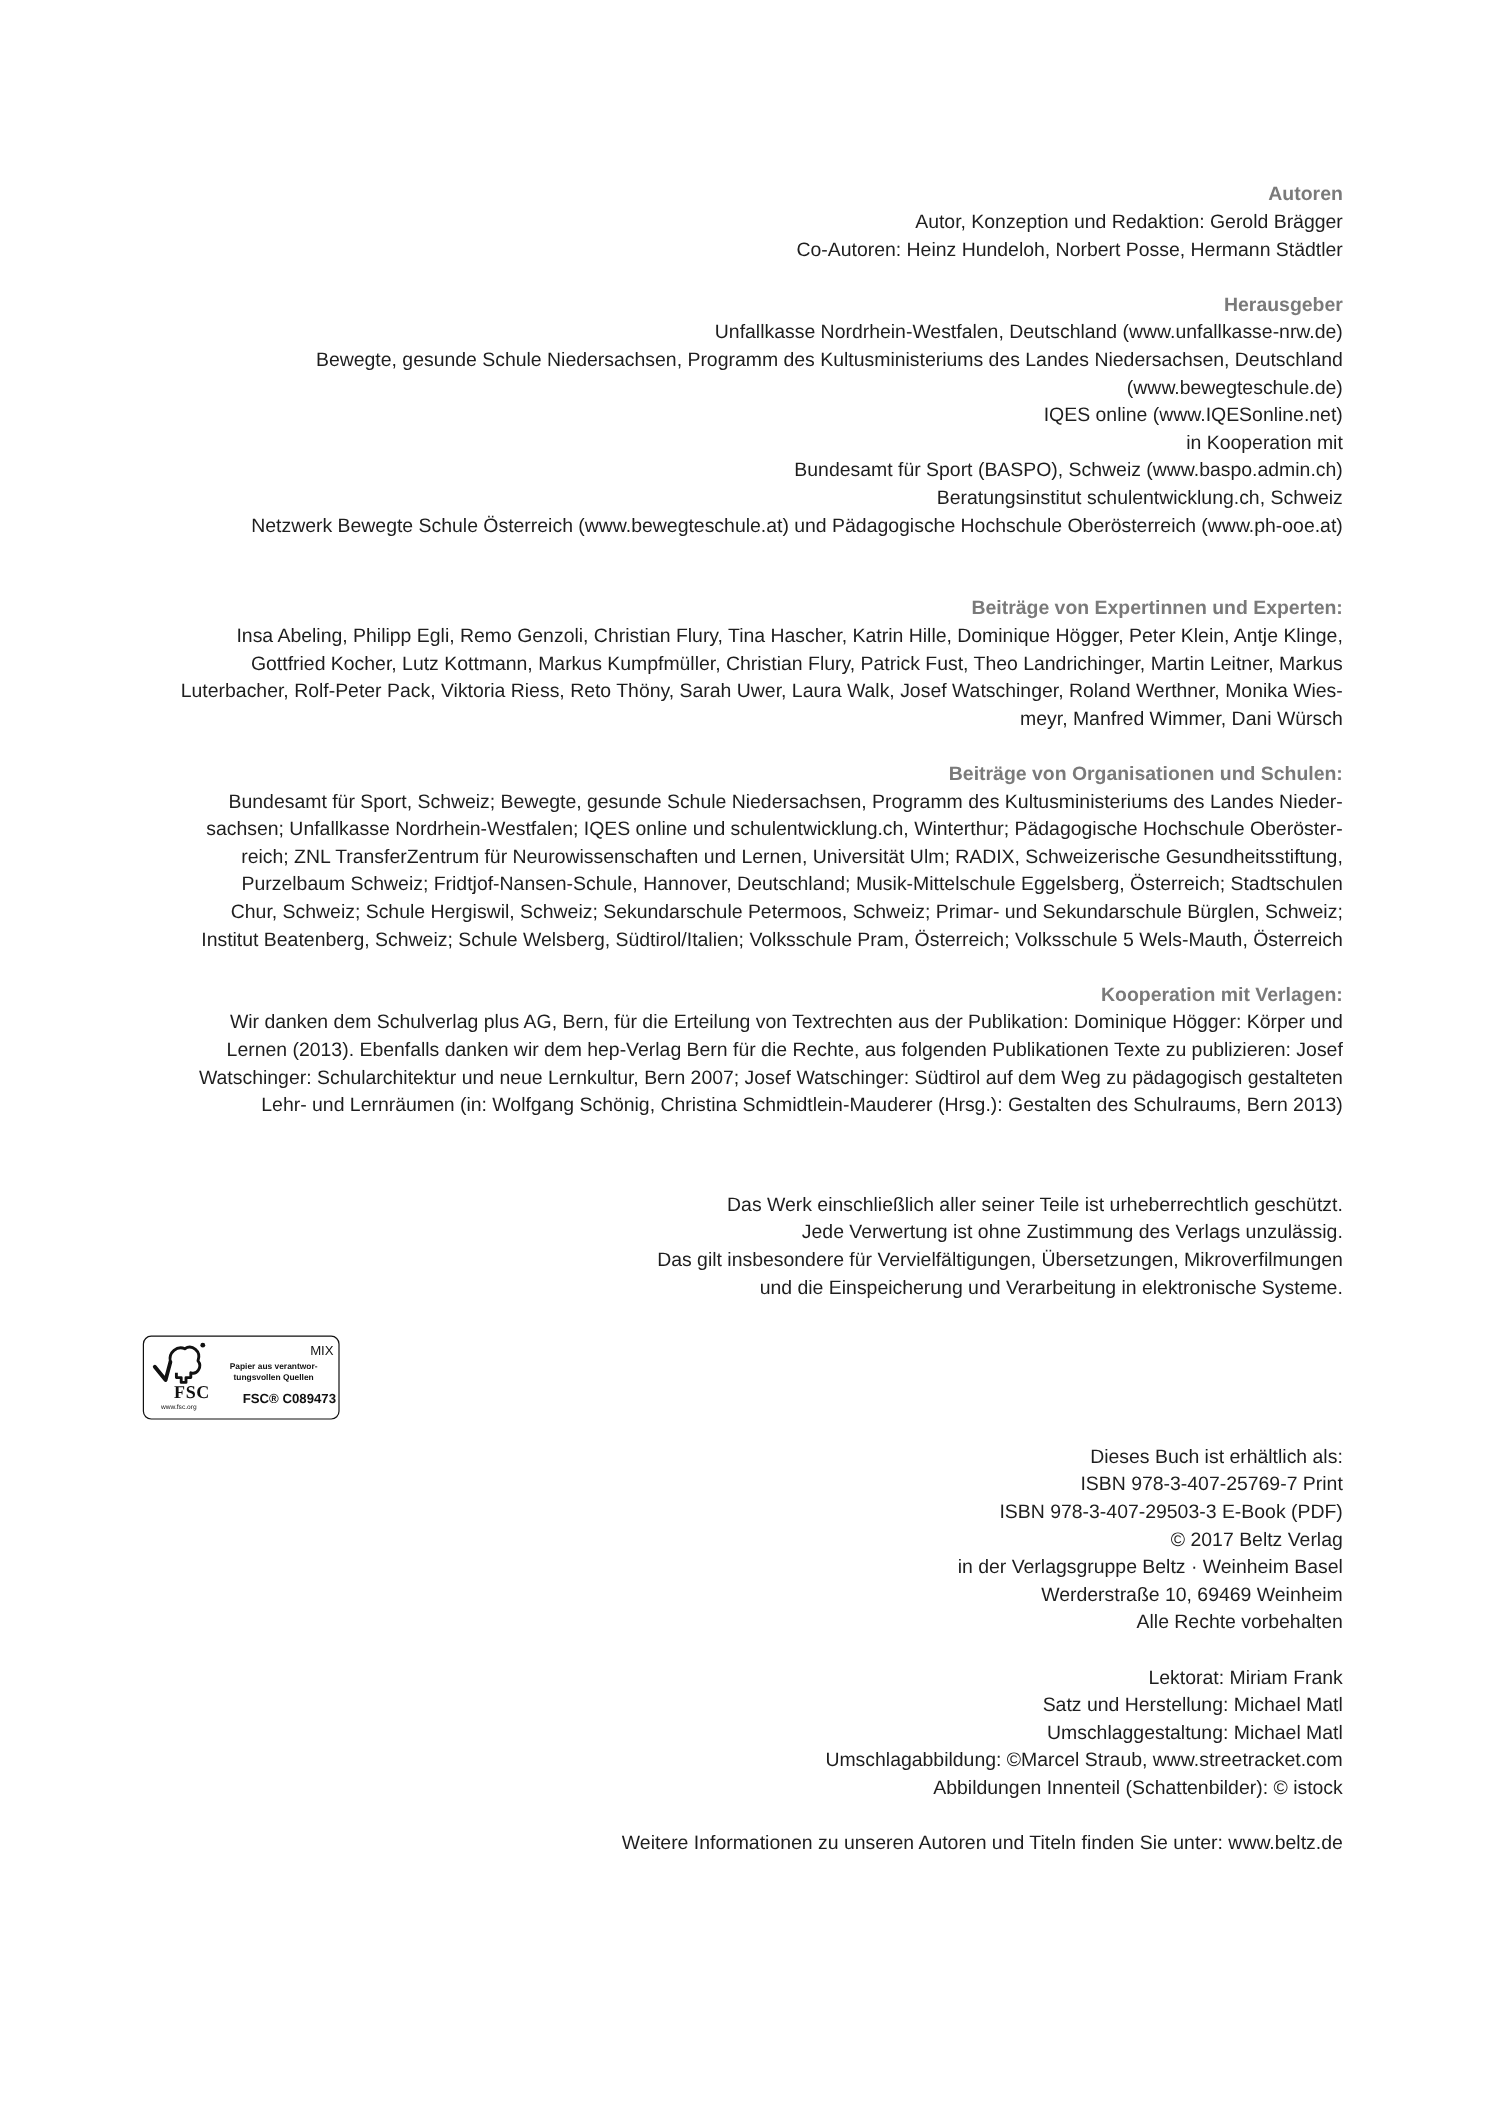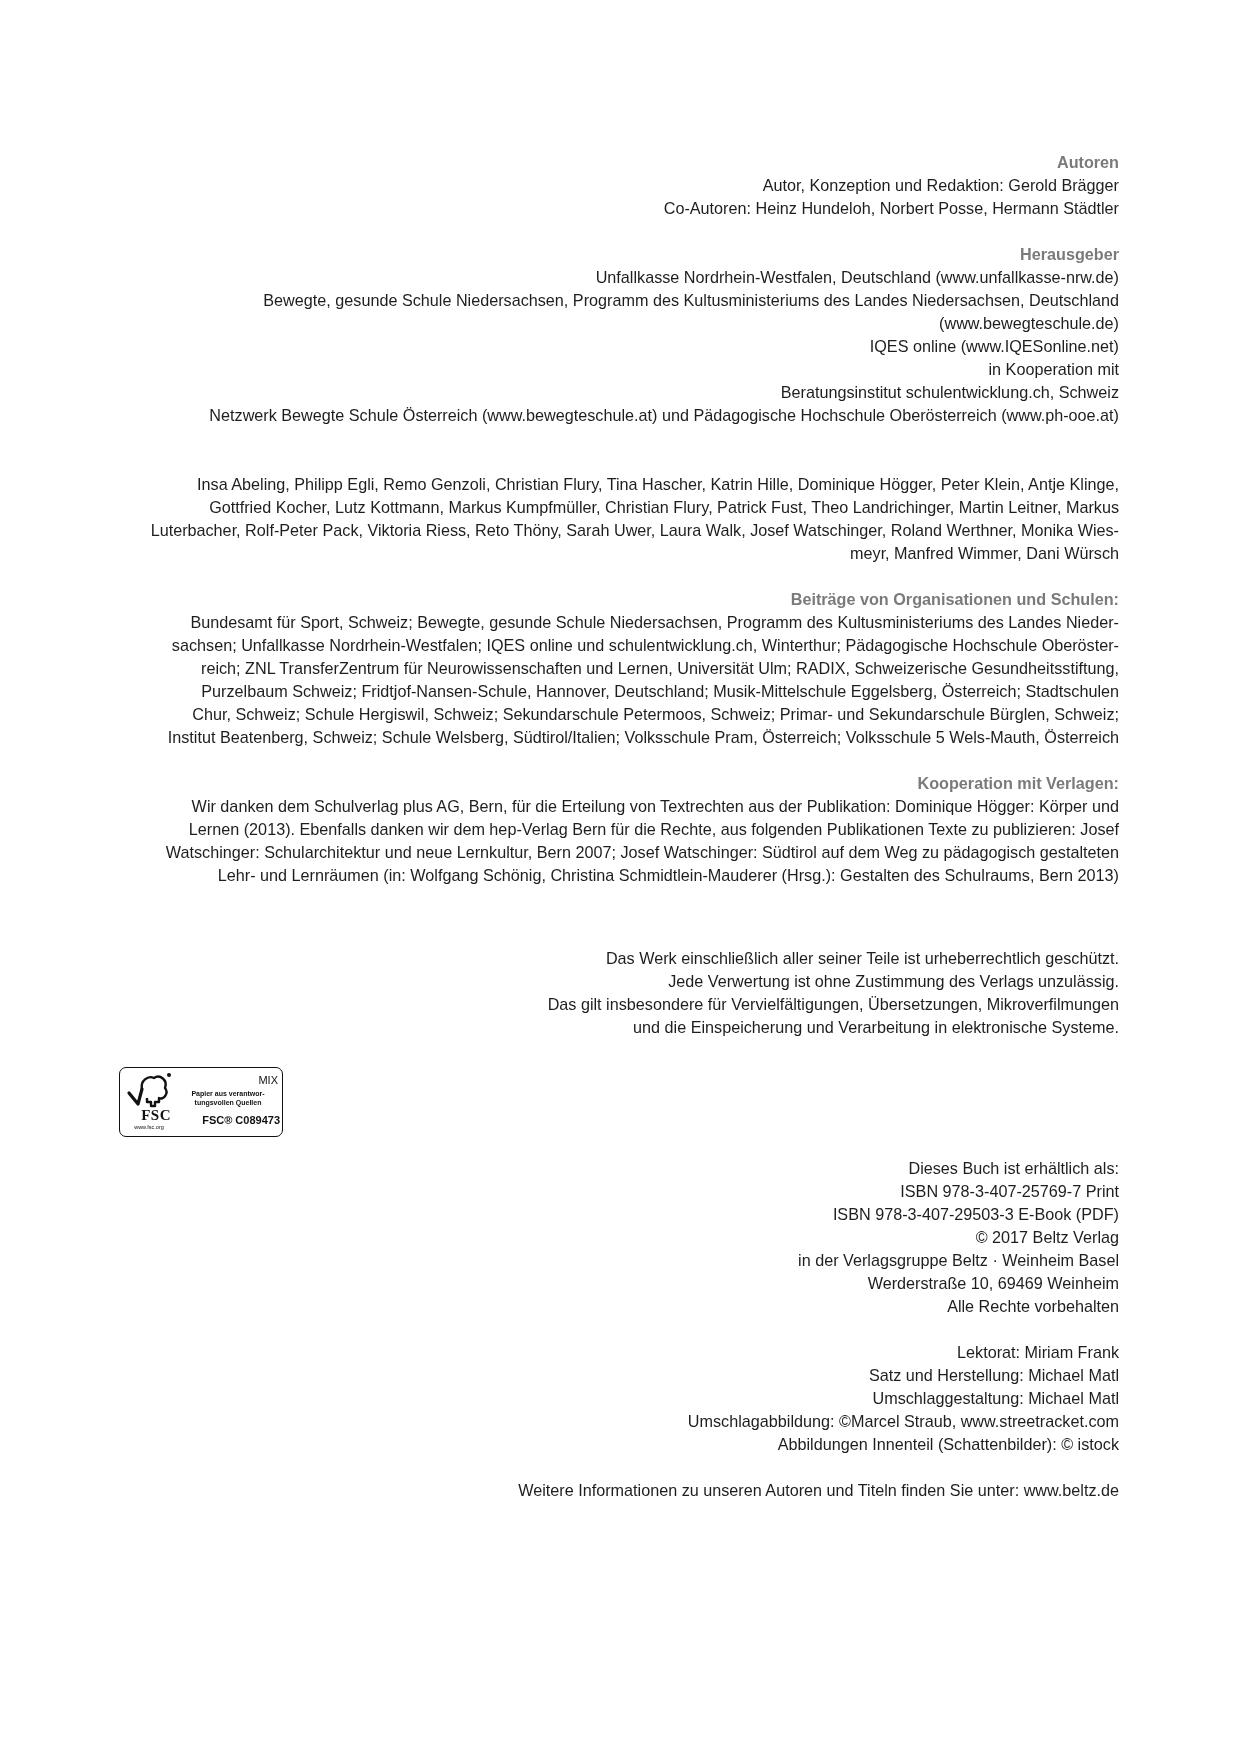--- a/index.html
+++ b/index.html
@@ -14,21 +14,21 @@
   .gap1 { height: 23px; }
   .gap2 { height: 46px; }
   .gap3 { height: 60px; }
   .fsc {
     margin-top: 4px; margin-bottom: 20px;
     width: 164px; height: 70px; border: 1.6px solid #111; border-radius: 7px;
     position: relative; box-sizing: border-box;
     font-family: "Liberation Sans", sans-serif; color: #111;
   }
   .fsc-tree { position: absolute; left: 6px; top: 3px; width: 46px; height: 40px; }
-  .fsc-word { position: absolute; left: 7px; top: 40px; width: 44px; text-align: right;
+  .fsc-word { position: absolute; left: 18px; top: 40px; width: 44px; text-align: center;
     font-family: "Liberation Serif", serif; font-weight: bold; font-size: 15px; line-height: 15px; letter-spacing: 0.5px; }
   .fsc-url { position: absolute; left: 4px; top: 56px; width: 50px; text-align: center; font-size: 5.5px; line-height: 7px; }
   .fsc-mix { position: absolute; left: 58px; top: 6px; width: 100px; text-align: right; font-weight: normal; font-size: 11px; line-height: 13px; }
   .fsc-desc { position: absolute; left: 56px; top: 22px; width: 104px; text-align: center; font-weight: bold; font-size: 7px; line-height: 8.5px; }
   .fsc-code { position: absolute; left: 56px; top: 46px; width: 104px; text-align: right; font-weight: bold; font-size: 11px; line-height: 13px; }
 </style>
 </head>
 <body>
 
 <div class="page">
@@ -40,26 +40,28 @@
   </section>
   <div class="gap1"></div>
 
   <section>
     <div class="heading line">Herausgeber</div>
     <div class="line">Unfallkasse Nordrhein-Westfalen, Deutschland (www.unfallkasse-nrw.de)</div>
     <div class="line">Bewegte, gesunde Schule Niedersachsen, Programm des Kultusministeriums des Landes Niedersachsen, Deutschland</div>
     <div class="line">(www.bewegteschule.de)</div>
     <div class="line">IQES online (www.IQESonline.net)</div>
     <div class="line">in Kooperation mit</div>
+    <div class="line">Bundesamt für Sport (BASPO), Schweiz (www.baspo.admin.ch)</div>
     <div class="line">Beratungsinstitut schulentwicklung.ch, Schweiz</div>
     <div class="line">Netzwerk Bewegte Schule Österreich (www.bewegteschule.at) und Pädagogische Hochschule Oberösterreich (www.ph-ooe.at)</div>
   </section>
   <div class="gap2"></div>
 
   <section>
+    <div class="heading line">Beiträge von Expertinnen und Experten:</div>
     <div class="line">Insa Abeling, Philipp Egli, Remo Genzoli, Christian Flury, Tina Hascher, Katrin Hille, Dominique Högger, Peter Klein, Antje Klinge,</div>
     <div class="line">Gottfried Kocher, Lutz Kottmann, Markus Kumpfmüller, Christian Flury, Patrick Fust, Theo Landrichinger, Martin Leitner, Markus</div>
     <div class="line">Luterbacher, Rolf-Peter Pack, Viktoria Riess, Reto Thöny, Sarah Uwer, Laura Walk, Josef Watschinger, Roland Werthner, Monika Wies-</div>
     <div class="line">meyr, Manfred Wimmer, Dani Würsch</div>
   </section>
   <div class="gap1"></div>
 
   <section>
     <div class="heading line">Beiträge von Organisationen und Schulen:</div>
     <div class="line">Bundesamt für Sport, Schweiz; Bewegte, gesunde Schule Niedersachsen, Programm des Kultusministeriums des Landes Nieder-</div>

